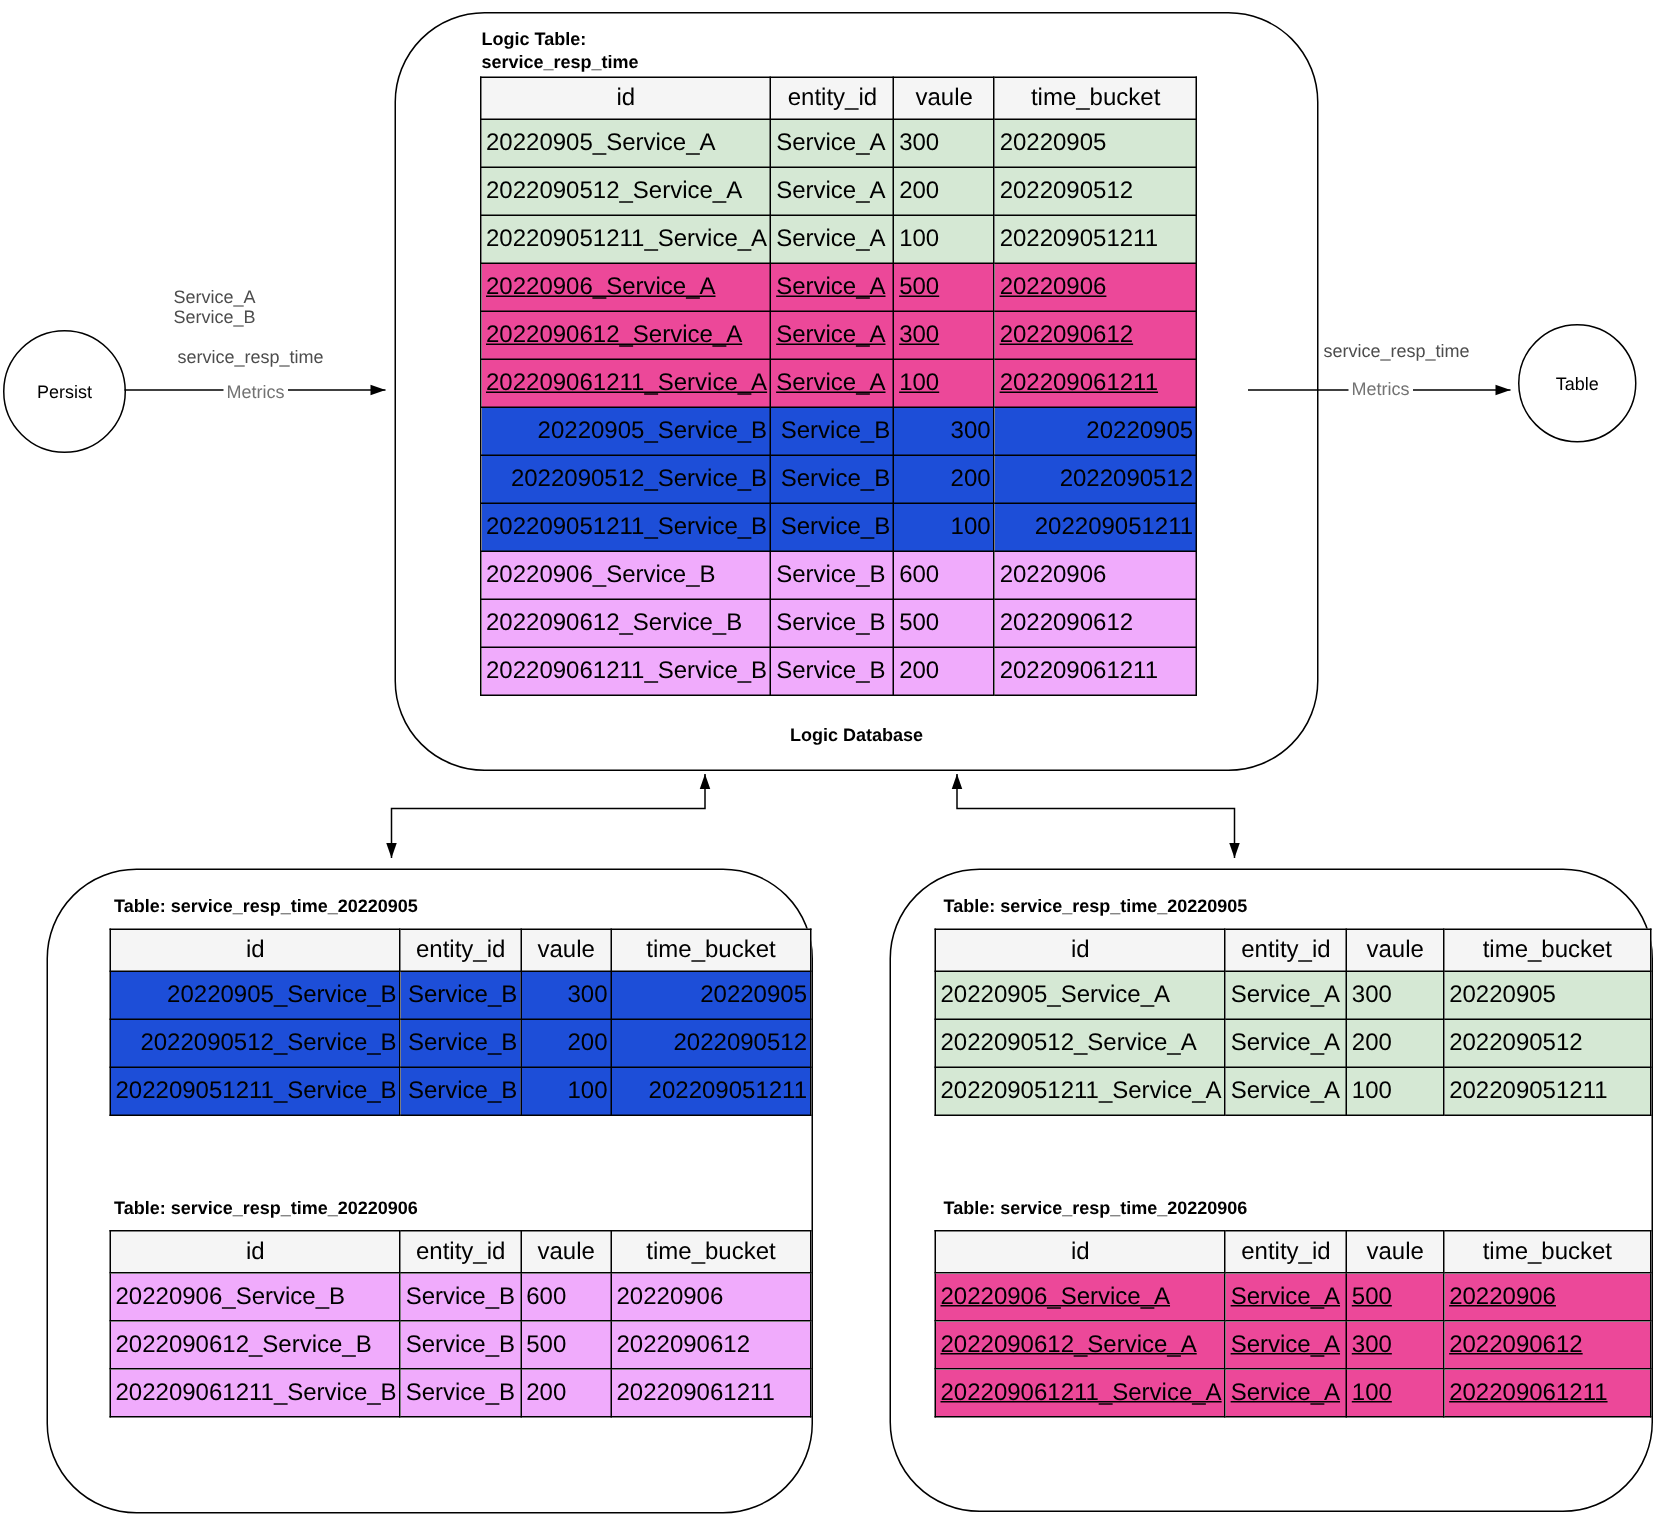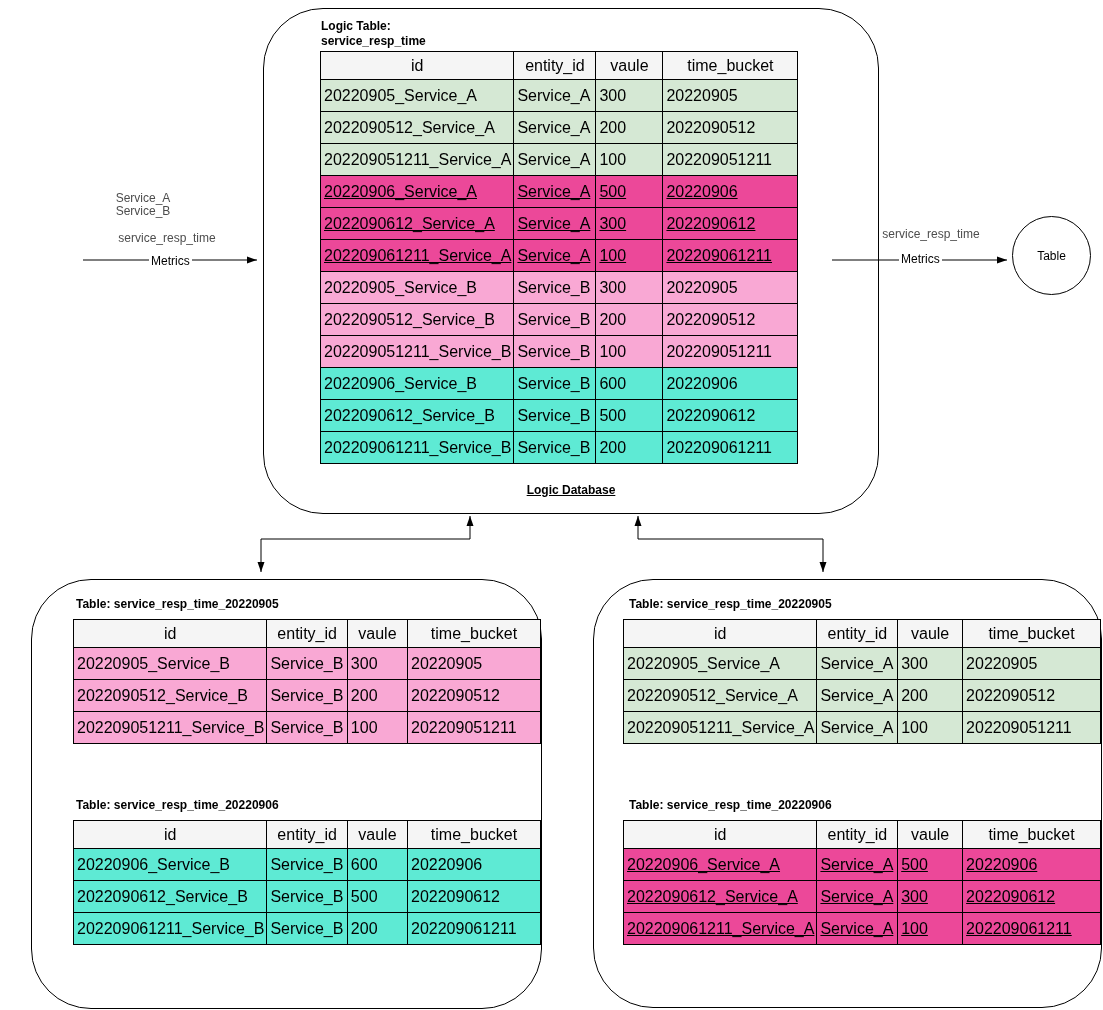--- a/index.html
+++ b/index.html
@@ -4,34 +4,34 @@
 <style>
   html,body{margin:0;padding:0;background:#ffffff;}
   .canvas{position:relative;width:1103px;height:1010px;background:#ffffff;
           font-family:"Liberation Sans","DejaVu Sans",sans-serif;color:#000;overflow:hidden;}
   .edges{position:absolute;left:0;top:0;z-index:2;pointer-events:none;}
   .bigbox{position:absolute;background:#fff;border:1px solid #000;border-radius:60px;z-index:1;}
   .box-logic{left:263px;top:8px;width:566px;height:504px;padding-left:48px;}
   .box-ds0{left:31px;top:579px;width:509px;height:428px;}
   .box-ds1{left:593px;top:579px;width:507px;height:427px;}
   .boxtitle{position:absolute;font-size:12px;font-weight:bold;line-height:15px;white-space:nowrap;}
-  .boxfooter{position:absolute;left:0;right:0;text-align:center;font-size:12px;font-weight:bold;text-decoration:underline;}
+  .boxfooter{position:absolute;left:0;right:0;text-align:center;font-size:12px;font-weight:bold;}
   .dtable{position:absolute;border-collapse:collapse;table-layout:fixed;font-size:16px;background:#fff;}
   .dtable th{background:#f5f5f5;font-weight:normal;height:27px;border:1px solid #000;text-align:center;padding:0;overflow:hidden;white-space:nowrap;}
   .dtable td{height:31px;border:1px solid #000;padding:0 2px 0 3px;overflow:hidden;white-space:nowrap;}
   tr.c-green td{background:#d5e8d4;}
   tr.c-blue td{background:#ec4899;text-decoration:underline;}
-  tr.c-orange td{background:#f9a8d4;}
-  tr.c-yellow td{background:#5eead4;}
+  tr.c-orange td{background:#1d4ed8;text-align:right;}
+  tr.c-yellow td{background:#f0abfc;}
   .circle{position:absolute;background:#fff;border:1px solid #000;border-radius:50%;
           display:flex;align-items:center;justify-content:center;font-size:12px;z-index:1;}
   .circle-persist{left:2px;top:220px;width:80px;height:80px;}
   .circle-query{left:1012px;top:216px;width:77px;height:77px;}
   .elabel{position:absolute;font-size:12px;color:#4d4d4d;text-align:center;line-height:13px;z-index:3;white-space:nowrap;}
-  .online{background:#fff;color:#000000;padding:0 2px;line-height:14px;}
+  .online{background:#fff;color:#737373;padding:0 2px;line-height:14px;}
 </style>
 </head>
 <body>
 
 <div class="canvas">
 
   <svg class="edges" width="1103" height="1010">
     <defs>
       <marker id="ah-end" markerWidth="12" markerHeight="9" refX="10.5" refY="4" orient="auto" markerUnits="userSpaceOnUse">
         <path d="M0.5,0.5 L10.5,4 L0.5,7.5 Z" fill="#000"></path>
@@ -39,20 +39,23 @@
       <marker id="ah-start" markerWidth="12" markerHeight="9" refX="10.5" refY="4" orient="auto-start-reverse" markerUnits="userSpaceOnUse">
         <path d="M0.5,0.5 L10.5,4 L0.5,7.5 Z" fill="#000"></path>
       </marker>
     </defs>
     <path d="M 83 260 L 257 260" stroke="#000" stroke-width="1" fill="none" marker-end="url(#ah-end)"></path>
     <path d="M 832 260 L 1007 260" stroke="#000" stroke-width="1" fill="none" marker-end="url(#ah-end)"></path>
     <path d="M 470 516 L 470 539 L 261 539 L 261 572" stroke="#000" stroke-width="1" fill="none" marker-start="url(#ah-start)" marker-end="url(#ah-end)"></path>
     <path d="M 638 516 L 638 539 L 823 539 L 823 572" stroke="#000" stroke-width="1" fill="none" marker-start="url(#ah-start)" marker-end="url(#ah-end)"></path>
   </svg>
 
+  <div class="circle circle-persist">
+    <span>Persist</span>
+  </div>
 
   <div class="circle circle-query">
     <span>Table</span>
   </div>
 
   <div class="elabel" style="left:103px;top:192px;width:80px;">
     <div>Service_A</div>
     <div>Service_B</div>
   </div>
   <div class="elabel" style="left:107px;top:232px;width:120px;">service_resp_time</div>

